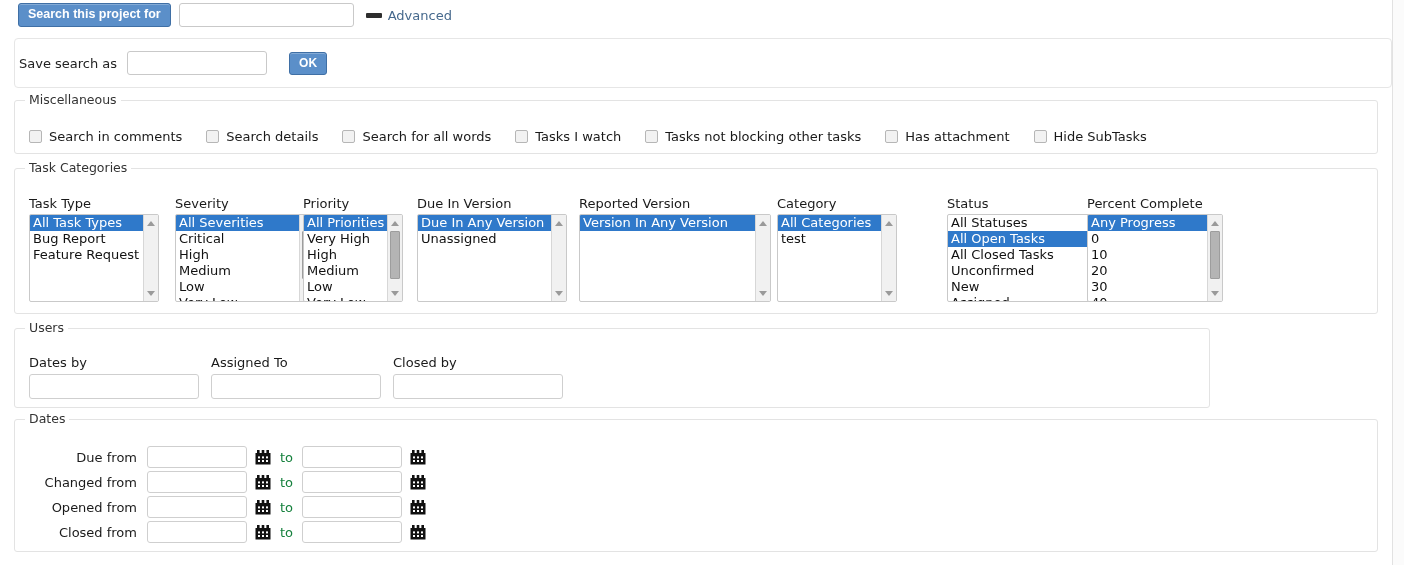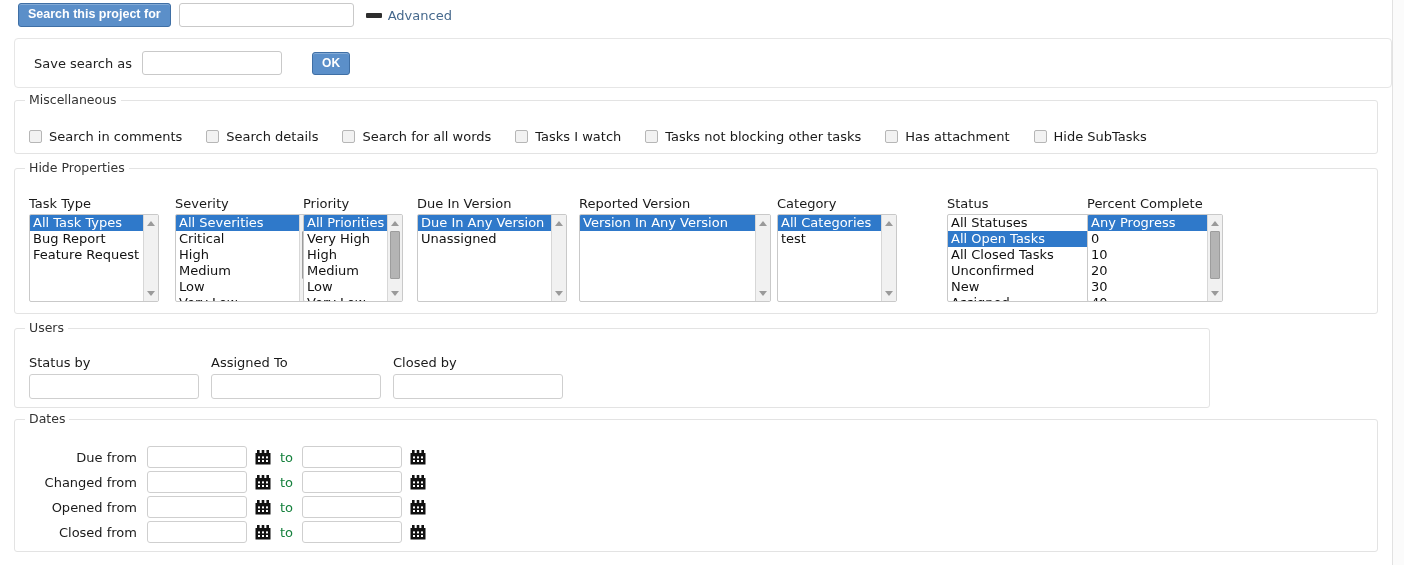--- a/index.html
+++ b/index.html
@@ -121,21 +121,21 @@
     margin-left: 10px;
     width: 140px; height: 24px;
     border: 1px solid #c9c9c9;
     border-radius: 3px;
     background: #fff;
     outline: none;
     font-family: inherit; font-size: 13px;
     padding: 0 4px;
   }
   .ok-btn {
-    margin-left: 30px;
+    margin-left: 22px;
     background: #5b8fc9;
     border: 1px solid #3f6fa5;
     border-radius: 3px;
     color: #fff;
     font-weight: bold;
     font-size: 12px;
     padding: 4px 9px;
     line-height: 13px;
     cursor: pointer;
     box-shadow: inset 0 1px 0 rgba(255,255,255,.25);
@@ -288,21 +288,21 @@
   <div class="topbar">
     <button class="btn-blue">Search this project for</button>
     <input class="search-field" type="text" value="" style="">
     <span class="adv-wrap">
       <span class="toggle-bar"></span>
       <a class="adv-link">Advanced</a>
     </span>
   </div>
 
   <div class="panel" style="left:14px; top:38px; width:1378px; height:50px;">
-    <div class="save-row" style="left:19px; top:12px;">
+    <div class="save-row" style="left:4px; top:12px;">
       <span class="save-label">Save search as</span>
       <input class="save-field" type="text" value="" style="">
       <button class="ok-btn">OK</button>
     </div>
   </div>
 
   <div class="fieldset" style="left:14px; top:100px; width:1364px; height:54px;">
     <span class="legend">Miscellaneous</span>
     <div class="chk-row" id="misc-checks">
         <label class="chk-item">
@@ -330,21 +330,21 @@
           <span class="chk-label">Has attachment</span>
         </label>
         <label class="chk-item">
           <span class="chk-box"></span>
           <span class="chk-label">Hide SubTasks</span>
         </label>
       </div>
   </div>
 
   <div class="fieldset" style="left:14px; top:168px; width:1364px; height:146px;">
-    <span class="legend">Hide Properties</span>
+    <span class="legend">Task Categories</span>
     <div id="lists-host">
         <div class="lb-group" style="left: 14px; top: 27px; width: 130px;">
           <div class="lb-title">Task Type</div>
           <div class="listbox">
             <div class="lb-items">
               <div class="lb-item sel">All Task Types</div>
               <div class="lb-item">Bug Report</div>
               <div class="lb-item">Feature Request</div>
             </div>
             <div class="sb">
@@ -494,21 +494,21 @@
               </div>
             </div>
           </div>
         </div>
       </div>
   </div>
 
   <div class="fieldset" style="left:14px; top:328px; width:1196px; height:80px;">
     <span class="legend">Users</span>
     <div id="users-host">
-        <div class="user-col" style="left: 14px; top: 26px;"><div class="user-label">Status by</div><input type="text" class="user-field" style=""></div>
+        <div class="user-col" style="left: 14px; top: 26px;"><div class="user-label">Dates by</div><input type="text" class="user-field" style=""></div>
         <div class="user-col" style="left: 196px; top: 26px;"><div class="user-label">Assigned To</div><input type="text" class="user-field" style=""></div>
         <div class="user-col" style="left: 378px; top: 26px;"><div class="user-label">Closed by</div><input type="text" class="user-field" style=""></div>
       </div>
   </div>
 
   <div class="fieldset" style="left:14px; top:419px; width:1364px; height:133px;">
     <span class="legend">Dates</span>
     <div id="dates-host">
         <div class="date-row" style="left: 0px; top: 26px;">
           <div class="date-label">Due from</div>

